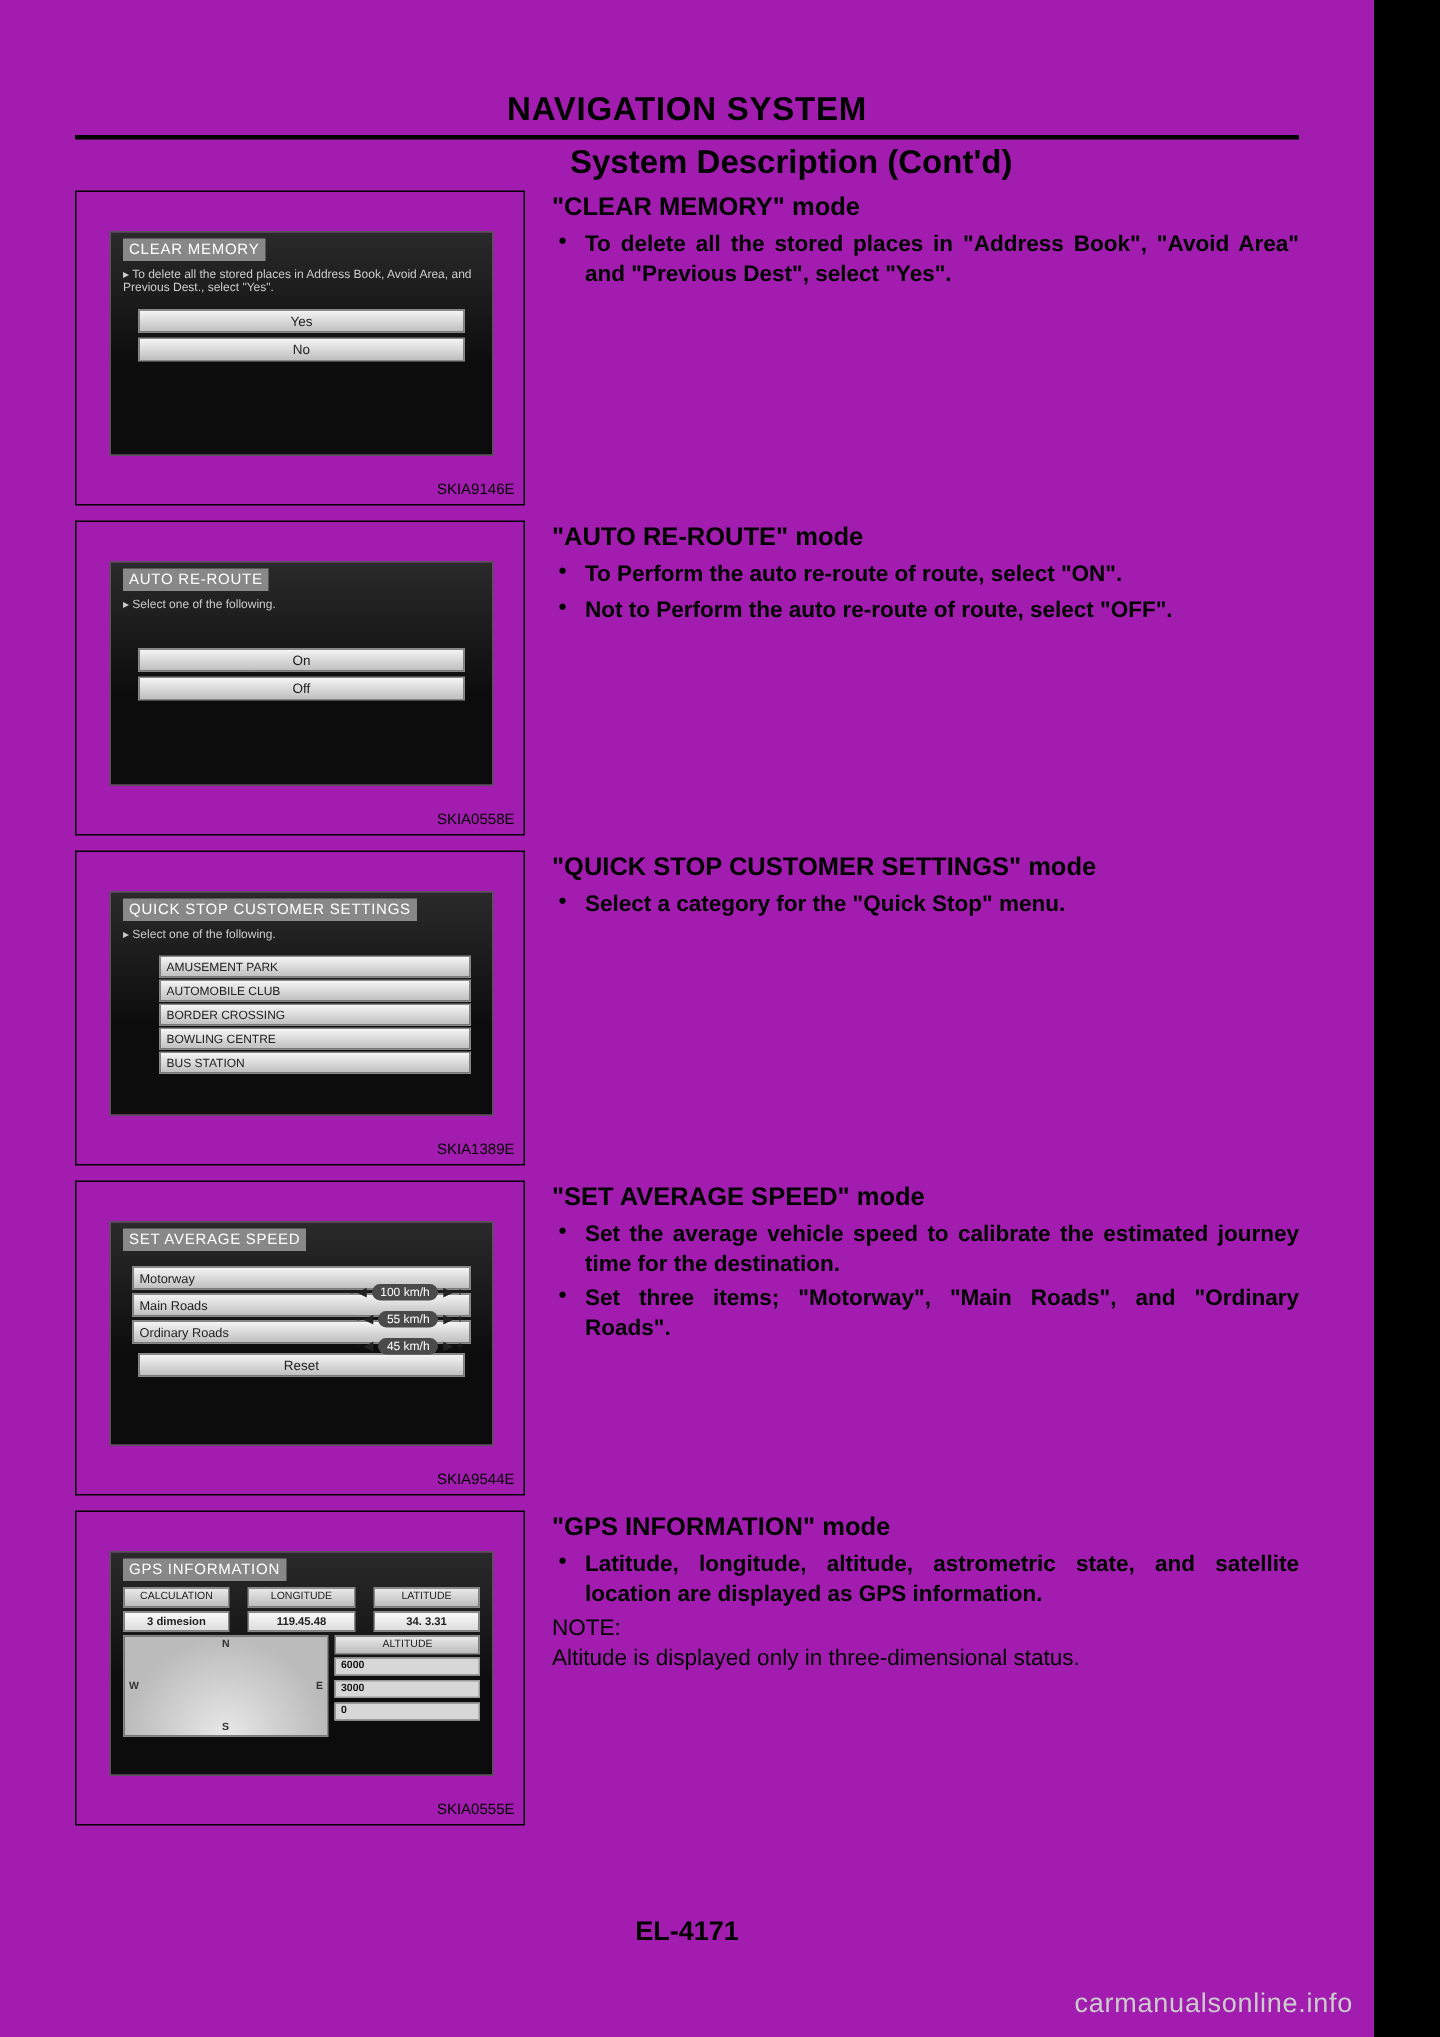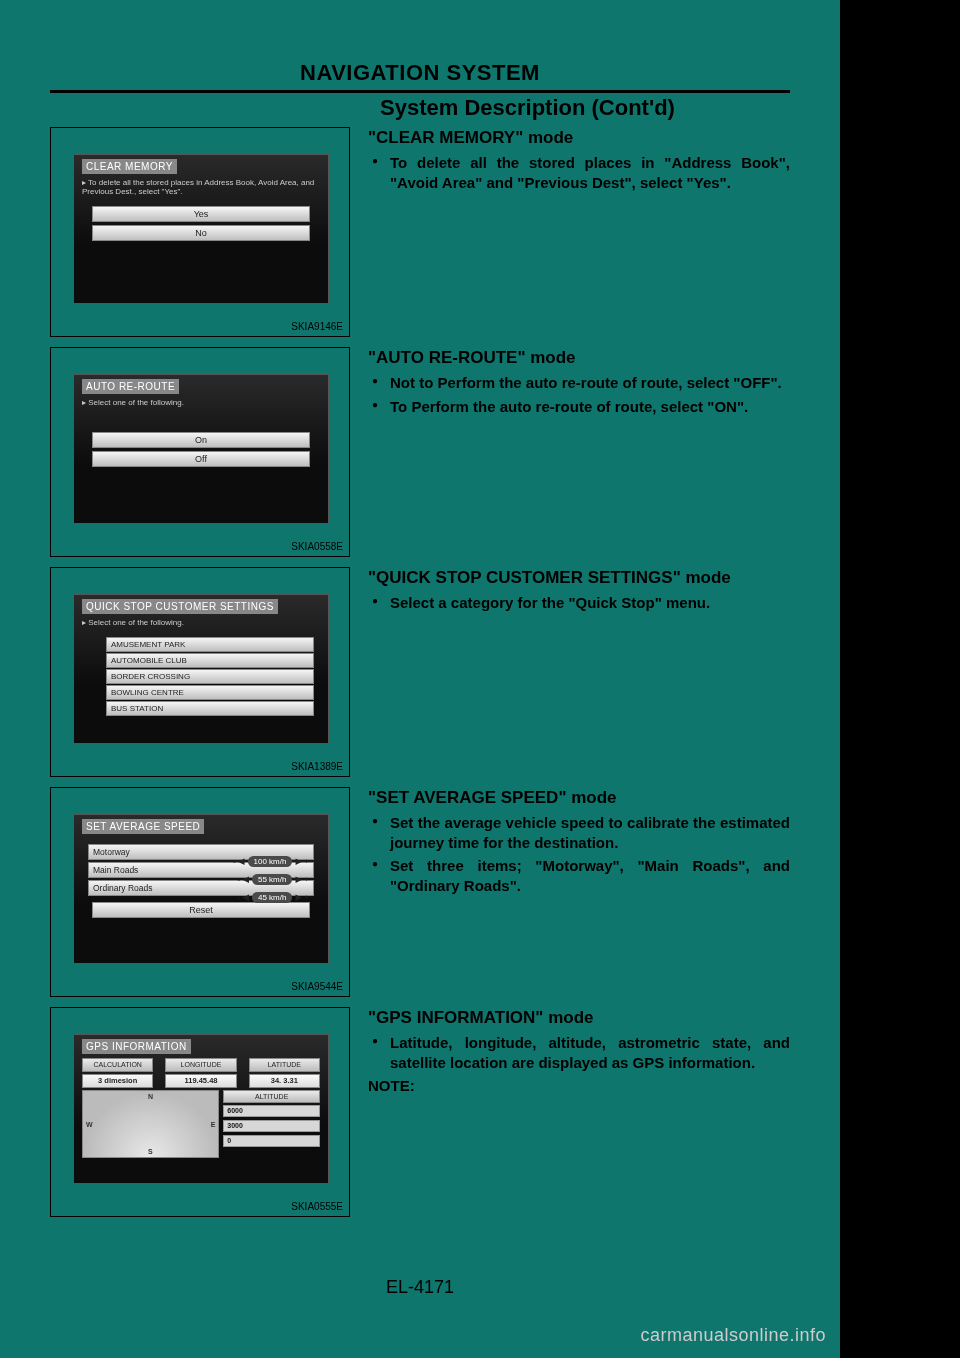--- a/index.html
+++ b/index.html
@@ -4,23 +4,23 @@
 <style>
   body {
     margin: 0;
     padding: 0;
     background: #000;
     font-family: Arial, Helvetica, sans-serif;
     width: 960px;
     color: #000;
   }
   .page {
-    width: 840px;
+    width: 916px;
     height: 1358px;
-    background: #0f766e;
+    background: #a21caf;
     position: relative;
     box-sizing: border-box;
     padding: 60px 50px 40px 50px;
   }
   .header-title {
     text-align: center;
     font-weight: bold;
     font-size: 22px;
     letter-spacing: 0.5px;
   }
@@ -154,33 +154,33 @@
     font-weight: bold;
   }
   .bullets li::before {
     content: "●";
     position: absolute;
     left: 4px;
     top: 1px;
     font-size: 10px;
   }
   .note-label {
-    font-weight: bold;
+    font-weight: normal;
     margin-top: 4px;
   }
   .text-block {
     height: 220px;
   }
   .page-num {
     position: absolute;
     bottom: 60px;
     left: 0;
     right: 0;
     text-align: center;
-    font-weight: normal;
+    font-weight: bold;
     font-size: 18px;
   }
   .watermark {
     position: absolute;
     bottom: 12px;
     right: 14px;
     color: #ccc;
     font-size: 18px;
     letter-spacing: 0.5px;
   }
@@ -301,22 +301,22 @@
       <div class="text-block">
         <div class="mode-title">"CLEAR MEMORY" mode</div>
         <ul class="bullets">
           <li>To delete all the stored places in "Address Book", "Avoid Area" and "Previous Dest", select "Yes".</li>
         </ul>
       </div>
 
       <div class="text-block">
         <div class="mode-title">"AUTO RE-ROUTE" mode</div>
         <ul class="bullets">
+          <li>To Perform the auto re-route of route, select "ON".</li>
           <li>Not to Perform the auto re-route of route, select "OFF".</li>
-          <li>To Perform the auto re-route of route, select "ON".</li>
         </ul>
       </div>
 
       <div class="text-block">
         <div class="mode-title">"QUICK STOP CUSTOMER SETTINGS" mode</div>
         <ul class="bullets">
           <li>Select a category for the "Quick Stop" menu.</li>
         </ul>
       </div>
 
@@ -327,20 +327,21 @@
           <li>Set three items; "Motorway", "Main Roads", and "Ordinary Roads".</li>
         </ul>
       </div>
 
       <div class="text-block">
         <div class="mode-title">"GPS INFORMATION" mode</div>
         <ul class="bullets">
           <li>Latitude, longitude, altitude, astrometric state, and satellite location are displayed as GPS information.</li>
         </ul>
         <div class="note-label">NOTE:</div>
+        <div>Altitude is displayed only in three-dimensional status.</div>
       </div>
 
     </div>
   </div>
 
   <div class="page-num">EL-4171</div>
   <div class="watermark">carmanualsonline.info</div>
 </div>
 
 </body></html>

